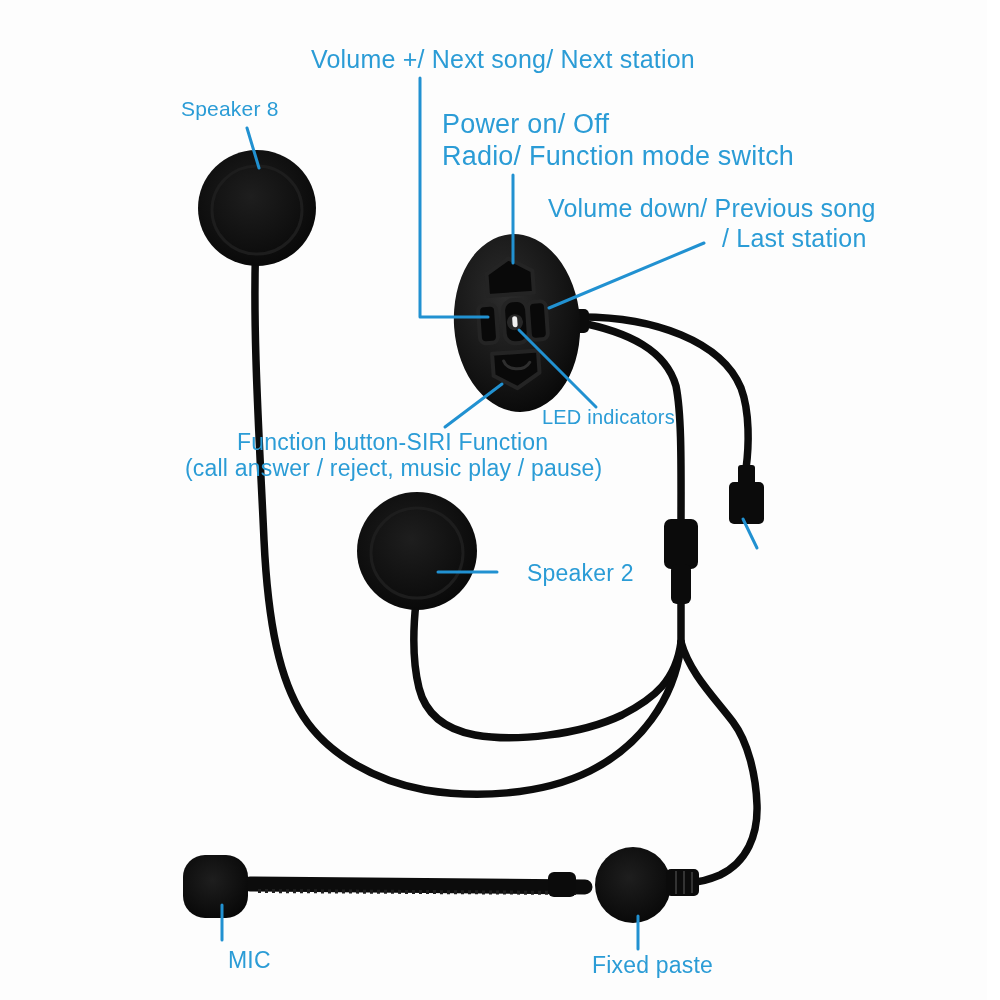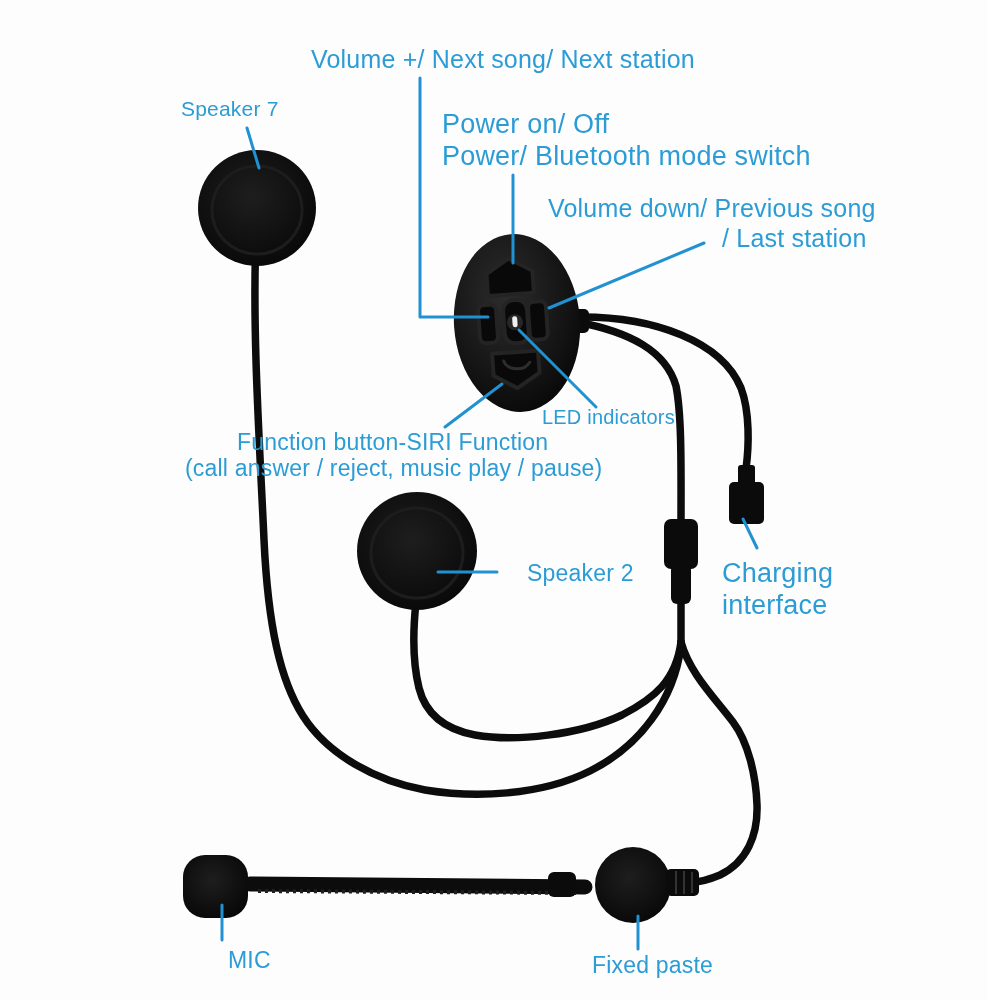--- a/index.html
+++ b/index.html
@@ -99,38 +99,34 @@
       <line x1="502" y1="384" x2="445" y2="427"></line>
       <line x1="438" y1="572" x2="497" y2="572"></line>
       <line x1="743" y1="519" x2="757" y2="548"></line>
       <line x1="247" y1="128" x2="259" y2="168"></line>
       <line x1="222" y1="905" x2="222" y2="940"></line>
       <line x1="638" y1="916" x2="638" y2="949"></line>
     </g>
   </svg>
 
   <div class="lbl fs25" style="left:311px;top:45px;">Volume +/ Next song/ Next station</div>
-  <div class="lbl fs21" style="left:181px;top:97px;">Speaker 7</div>
+  <div class="lbl fs21" style="left:181px;top:97px;">Speaker 8</div>
 
   <div class="lbl fs24" style="left:442px;top:109px;">
     <div>Power on/ Off</div>
-    <div>Power/ Bluetooth mode switch</div>
+    <div>Radio/ Function mode switch</div>
   </div>
 
   <div class="lbl fs25" style="left:548px;top:194px;">Volume down/ Previous song</div>
   <div class="lbl fs25" style="left:722px;top:224px;">/ Last station</div>
 
   <div class="lbl fs20" style="left:542px;top:406px;text-align:center;">LED indicators</div>
 
   <div class="lbl fs23" style="left:237px;top:429px;">Function button-SIRI Function</div>
   <div class="lbl fs23" style="left:185px;top:455px;text-align:center;">(call answer / reject, music play / pause)</div>
 
   <div class="lbl fs23" style="left:503px;top:560px;margin-left:24px;">Speaker 2</div>
 
-  <div class="lbl fs24" style="left:722px;top:558px;">
-    <div>Charging</div>
-    <div>interface</div>
-  </div>
 
   <div class="lbl fs23" style="left:204px;top:947px;margin-left:24px;">MIC</div>
   <div class="lbl fs23" style="left:592px;top:952px;">Fixed paste</div>
 
 </div>
 
 </body></html>

